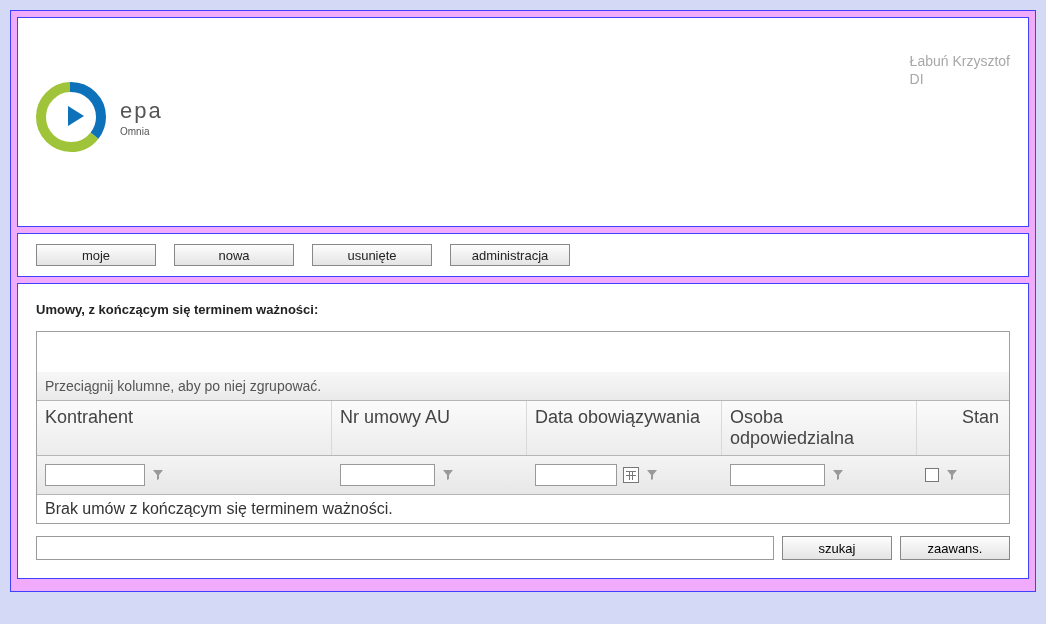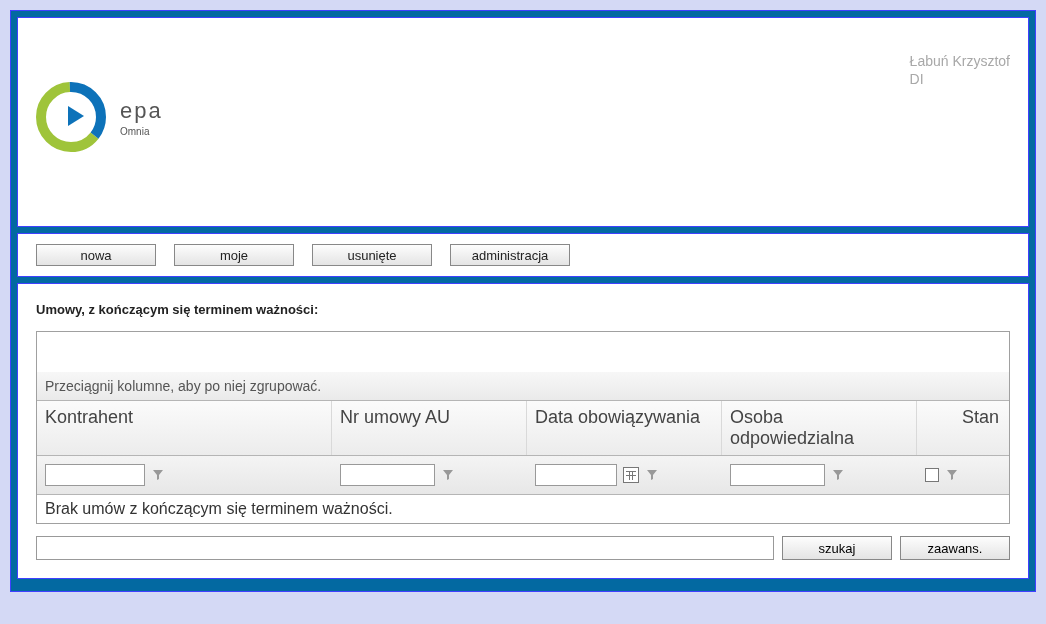--- a/index.html
+++ b/index.html
@@ -4,21 +4,21 @@
   <style>
     * { box-sizing: border-box; margin: 0; padding: 0; }
     body {
       font-family: "Segoe UI", Tahoma, Arial, sans-serif;
       background: #d4d9f5;
       padding: 10px;
       font-size: 13px;
       color: #333;
     }
     .outer-frame {
-      background: #0369a1;
+      background: #f0abfc;
       border: 1px solid #4040ff;
       padding: 6px;
       width: 1026px;
       margin: 0 auto;
     }
     .panel {
       background: #fff;
       border: 1px solid #4040ff;
       margin-bottom: 6px;
       padding: 10px 18px;
@@ -219,22 +219,22 @@
         </svg>
       </div>
       <div class="logo-text-block">
         <div class="logo-epa">epa</div>
         <div class="logo-omnia">Omnia</div>
       </div>
     </div>
   </div>
 
   <div class="panel nav-panel">
+    <button class="nav-btn">moje</button>
     <button class="nav-btn">nowa</button>
-    <button class="nav-btn">moje</button>
     <button class="nav-btn">usunięte</button>
     <button class="nav-btn">administracja</button>
   </div>
 
   <div class="panel main-panel">
     <div class="section-heading">Umowy, z kończącym się terminem ważności:</div>
 
     <div class="grid-wrap">
       <div class="group-row">Przeciągnij kolumne, aby po niej zgrupować.</div>
 

